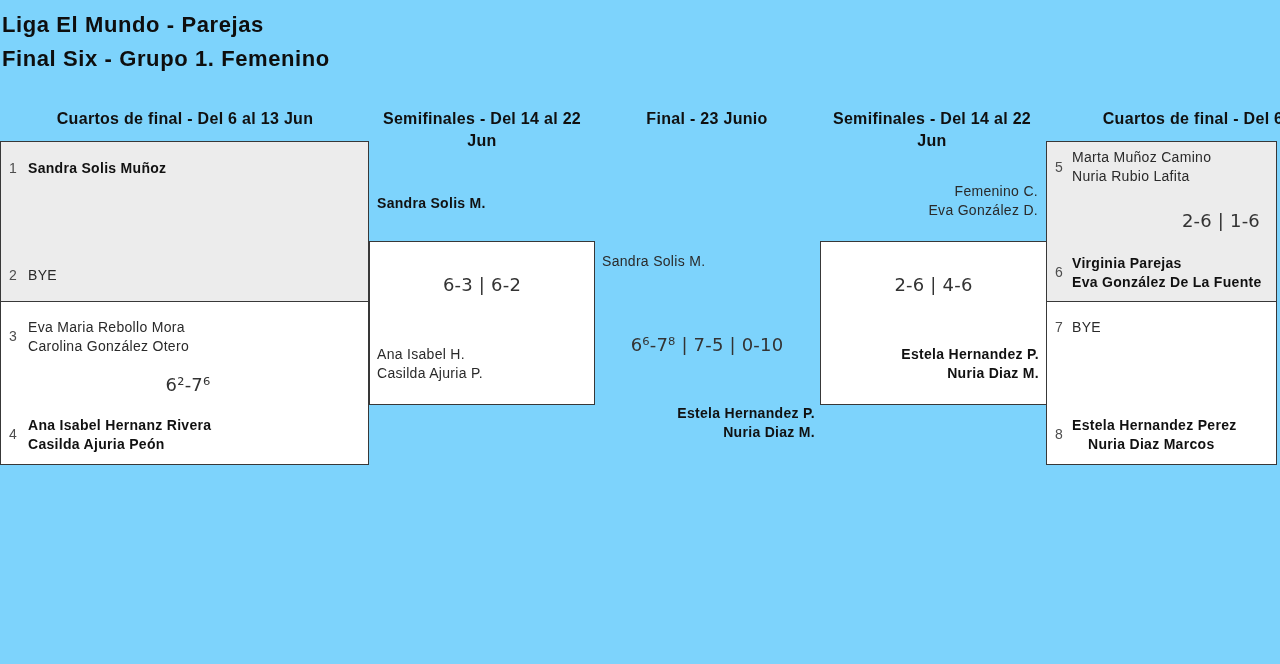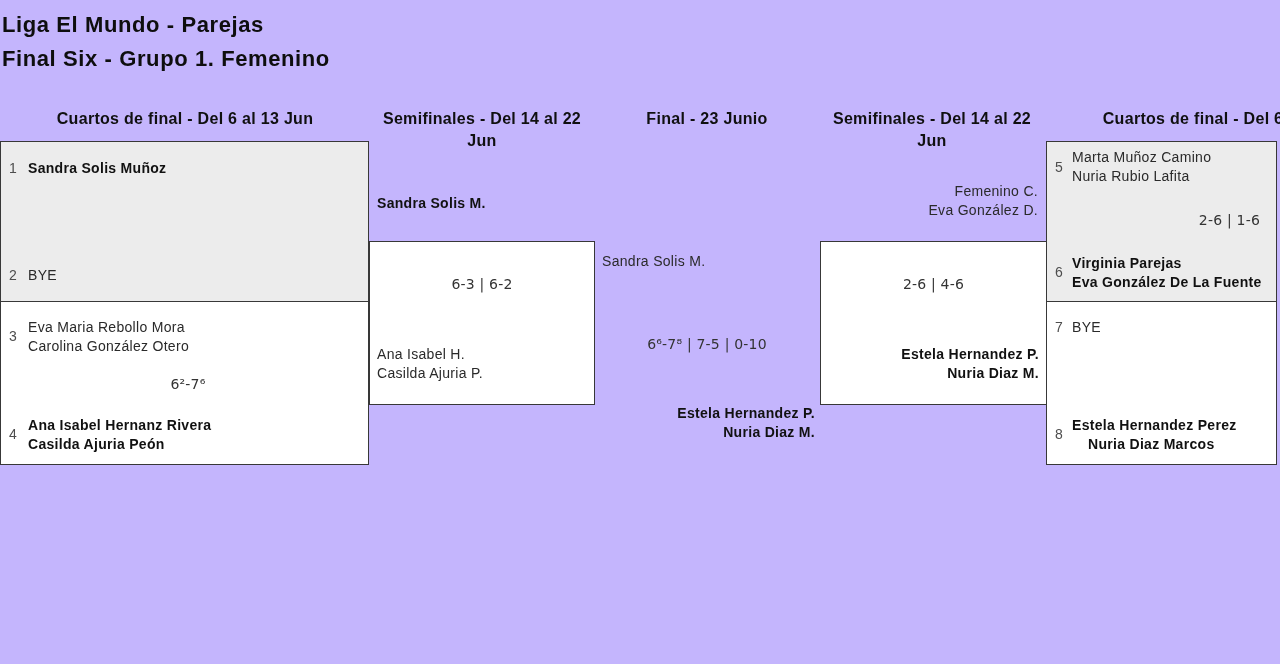--- a/index.html
+++ b/index.html
@@ -5,21 +5,21 @@
   html, body {
     margin: 0;
     padding: 0;
     background: #ffffff;
   }
   #stage {
     position: relative;
     width: 1280px;
     height: 664px;
     overflow: hidden;
-    background: #c4b5fd;
+    background: #7dd3fc;
     font-family: "Liberation Sans", sans-serif;
     color: #1e1e1e;
   }
   .abs { position: absolute; }
 
   .page-title {
     left: 2px; top: 8px; width: 640px;
     font-size: 22px; font-weight: 700; line-height: 34px;
     letter-spacing: 0.6px; color: #0e0e0e;
   }
@@ -43,21 +43,21 @@
   }
   .team {
     font-size: 14px; line-height: 19px;
     letter-spacing: 0.3px; color: #2a2a2a; white-space: nowrap;
   }
   .team.winner { font-weight: 700; color: #111111; }
   .team.alignR { text-align: right; }
 
   .score {
     font-family: "DejaVu Sans", sans-serif;
-    font-size: 14px; line-height: 19px;
+    font-size: 18px; line-height: 19px;
     letter-spacing: 0.2px; color: #333333; text-align: center;
     white-space: nowrap;
   }
   .score.alignR { text-align: right; }
 </style>
 </head>
 <body>
 
 <div id="stage">
 

